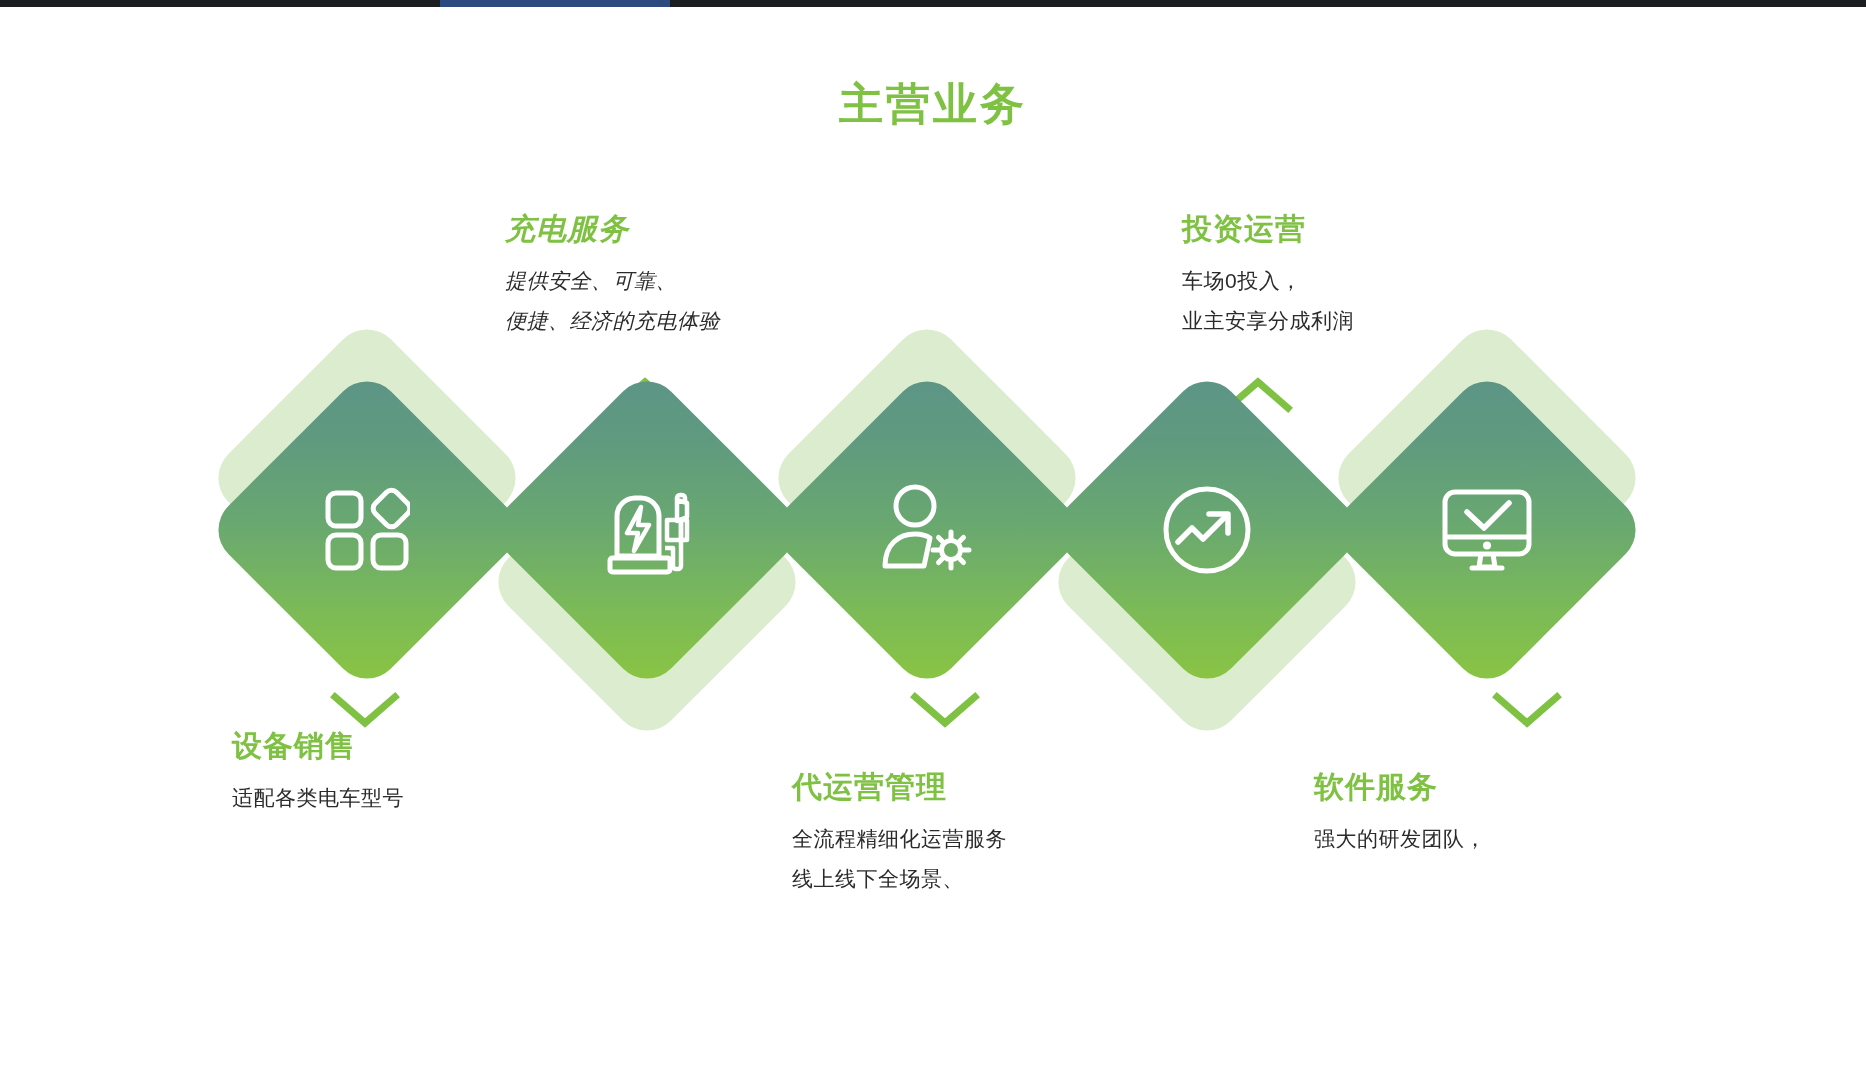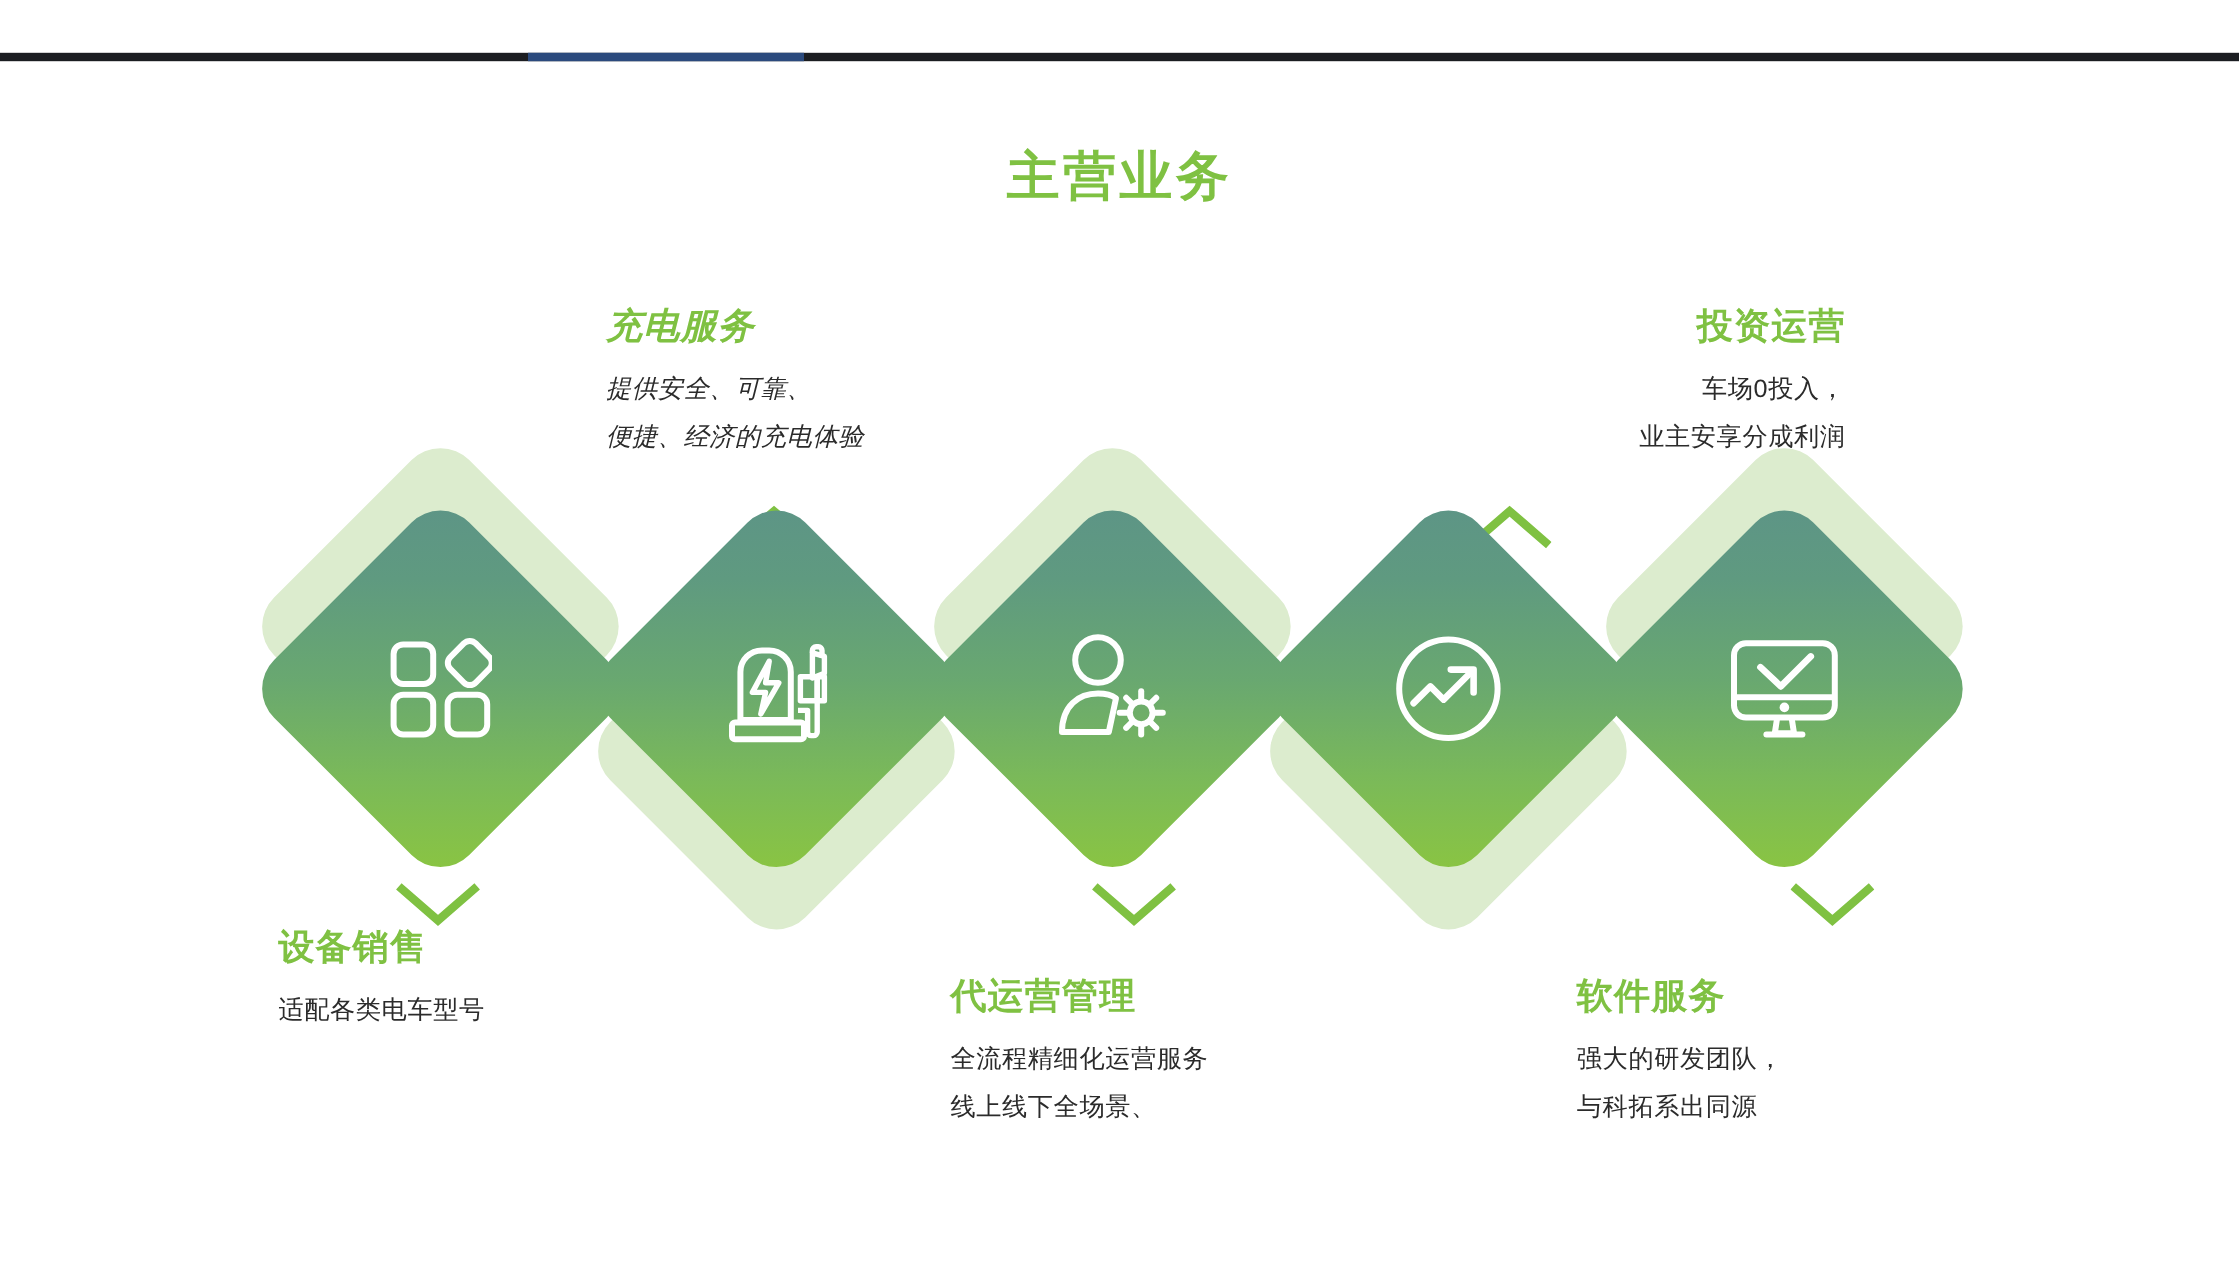--- a/index.html
+++ b/index.html
@@ -10,21 +10,20 @@
     background: #ffffff;
     font-family: "Liberation Sans", "DejaVu Sans", sans-serif;
     overflow: hidden;
   }
 
   #stage {
     position: relative;
     width: 1866px;
     height: 920px;
     background: #ffffff;
-    margin-top: 44px;
   }
 
   
   .chrome-strip {
     position: absolute;
     top: 0; left: 0;
     width: 1866px;
     height: 7px;
     background: #1b1d21;
   }
@@ -128,21 +127,21 @@
   </div>
 
   <div class="page-title">主营业务</div>
 
   <div class="caption" style="left:505px; top:210px;font-style:italic;">
     <div class="cap-title">充电服务</div>
     <div class="cap-line">提供安全、可靠、</div>
     <div class="cap-line">便捷、经济的充电体验</div>
   </div>
 
-  <div class="caption" style="left:1118px; top:210px;text-align:right;">
+  <div class="caption" style="left:1182px; top:210px;">
     <div class="cap-title">投资运营</div>
     <div class="cap-line">车场0投入，</div>
     <div class="cap-line">业主安享分成利润</div>
   </div>
 
   <div class="chevron" style="left:610px; top:375px;">
     <svg width="70" height="40" viewBox="0 0 70 40">
       <polyline points="5,33 35,7 65,33" fill="none" stroke="#7fc142" stroke-width="7" stroke-linecap="square"></polyline>
     </svg>
   </div>
@@ -254,16 +253,15 @@
 
   <div class="caption" style="left:792px; top:768px;">
     <div class="cap-title">代运营管理</div>
     <div class="cap-line">全流程精细化运营服务</div>
     <div class="cap-line">线上线下全场景、</div>
   </div>
 
   <div class="caption" style="left:1314px; top:768px;">
     <div class="cap-title">软件服务</div>
     <div class="cap-line">强大的研发团队，</div>
-    <div class="cap-line">与科拓系出同源</div>
   </div>
 
 </div>
 
 </body></html>

